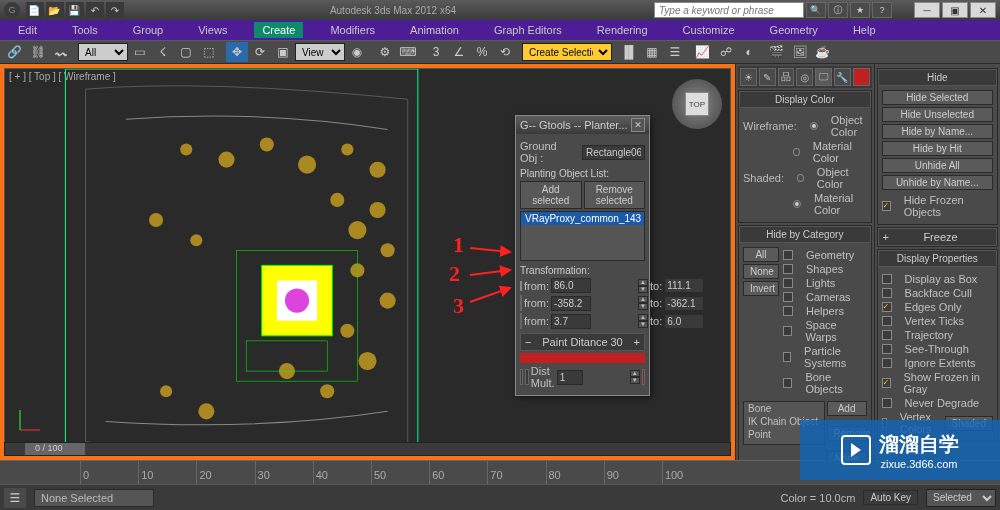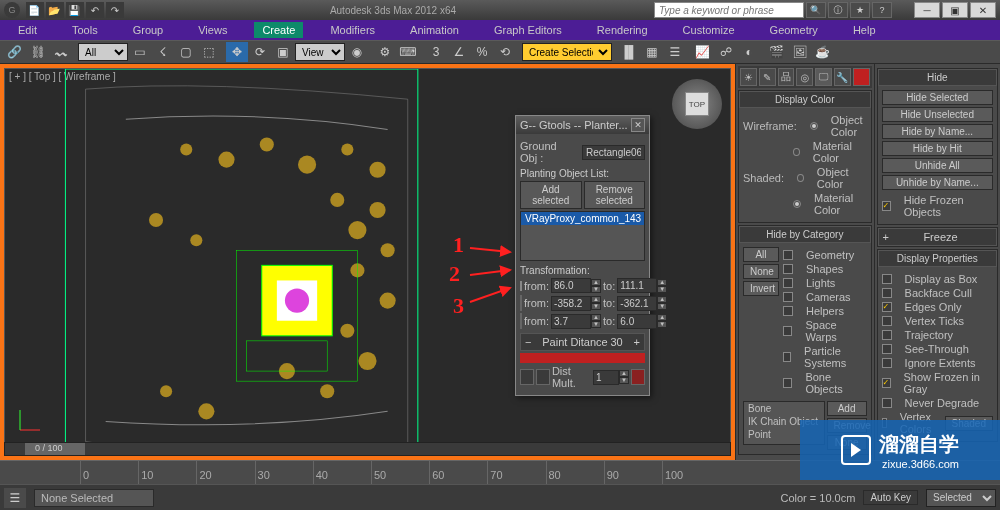--- a/index.html
+++ b/index.html
@@ -41,21 +41,21 @@
 .rollout-body { padding: 4px; background: #4a4a4a; font-size: 10px; }
 .rollout-row { display: flex; align-items: center; gap: 13px; margin: 2px 0; }
 .rollout-row label { flex: 0 0 auto; color: #bbb; }
 .radio { width: 8px; height: 8px; border-radius: 50%; border: 1px solid #888; display: inline-block; }
 .radio.checked::after { content: ''; display: block; width: 4px; height: 4px; background: #ccc; border-radius: 50%; margin: 1px; }
 .checkbox { width: 10px; height: 10px; border: 1px solid #888; background: #3a3a3a; display: inline-block; }
 .checkbox.checked::after { content: '✓'; font-size: 8px; color: #ccc; display: block; line-height: 8px; }
 .checkbox.yellow.checked::after { color: #ffcc00; }
 .small-btn { background: #5a5a5a; border: 1px solid #2a2a2a; padding: 1px 6px; font-size: 10px; color: #ccc; cursor: pointer; }
 .small-input { background: #3a3a3a; border: 1px solid #2a2a2a; color: #ccc; padding: 1px 3px; font-size: 10px; width: 40px; }
-.spinner { display: flex; align-items: center; }
+.spinner { display: flex; align-items: center; gap: 47px; }
 .spinner input { background: #3a3a3a; border: 1px solid #2a2a2a; color: #ccc; padding: 1px 2px; font-size: 10px; width: 40px; }
 .spinner .spin-btns { display: flex; flex-direction: column; }
 .spinner .spin-btns div { width: 10px; height: 7px; background: #555; border: 1px solid #2a2a2a; font-size: 6px; line-height: 5px; text-align: center; }
 .listbox { background: #555; border: 1px solid #2a2a2a; height: 50px; overflow: hidden; }
 .listbox-item { padding: 1px 4px; font-size: 10px; }
 .listbox-item.selected { background: #1a5aa8; color: #fff; }
 .dialog { position: absolute; background: #4a4a4a; border: 1px solid #888; box-shadow: 2px 2px 6px rgba(0,0,0,0.5); }
 .dialog-titlebar { height: 18px; background: linear-gradient(#5e5e5e, #3a3a3a); display: flex; align-items: center; padding: 0 4px; color: #ccc; font-size: 10px; }
 .dialog-titlebar .d-title { flex: 1; }
 .dialog-titlebar .d-close { width: 14px; height: 14px; background: #555; border: 1px solid #888; text-align: center; line-height: 12px; font-size: 9px; }
@@ -69,21 +69,21 @@
 .timeline { height: 24px; background: #4a4a4a; border-top: 1px solid #666; position: relative; }
 .timeline-ticks { position: absolute; left: 80px; right: 280px; top: 0; height: 100%; display: flex; color: #aaa; font-size: 9px; }
 .timeline-ticks span { flex: 1; text-align: left; border-left: 1px solid #666; padding-left: 2px; padding-top: 8px; }
 .statusbar { height: 26px; background: #3a3a3a; display: flex; align-items: center; padding: 0 4px; gap: 8px; font-size: 10px; color: #bbb; border-top: 1px solid #555; }
 .statusbar .status-box { background: #555; border: 1px solid #2a2a2a; padding: 2px 6px; }
 .red-annot { position: absolute; color: #ff2020; font-family: 'Comic Sans MS', cursive; font-size: 22px; font-weight: bold; pointer-events: none; }
 .red-arrow { position: absolute; pointer-events: none; }
 .watermark { position: absolute; right: 0; bottom: 30px; width: 200px; height: 60px; background: rgba(20,100,180,0.85); display: flex; align-items: center; justify-content: center; color: #fff; font-size: 18px; gap: 8px; }
 .watermark .play { width: 30px; height: 30px; border: 2px solid #fff; border-radius: 4px; display: flex; align-items: center; justify-content: center; }
 .watermark .play::after { content: ''; border-left: 10px solid #fff; border-top: 7px solid transparent; border-bottom: 7px solid transparent; }
-.watermark .wtext { display: flex; flex-direction: column; align-items: flex-end; }
+.watermark .wtext { display: flex; flex-direction: column; align-items: center; }
 </style>
 </head>
 <body>
 
 <div class="titlebar">
   <div class="logo">G</div>
   <div class="qat">
     <div class="qat-btn">📄</div>
     <div class="qat-btn">📂</div>
     <div class="qat-btn">💾</div>
@@ -402,21 +402,21 @@
                 <span>Bone Objects</span>
               </div>
           </div>
         </div>
         <div style="display:flex; gap:2px; margin-top:4px">
           <div class="listbox" style="flex:1;height:44px">
             <div class="listbox-item">Bone</div>
             <div class="listbox-item">IK Chain Object</div>
             <div class="listbox-item">Point</div>
           </div>
-          <div style="width:40px;display:flex;flex-direction:column;gap:2px">
+          <div style="width:40px;display:flex;flex-direction:column;gap:10px">
             <button class="small-btn">Add</button>
             <button class="small-btn">Remove</button>
             <button class="small-btn">None</button>
           </div>
         </div>
       </div>
     </div>
   </div>
   <div class="panel-col">
     <div class="rollout">

